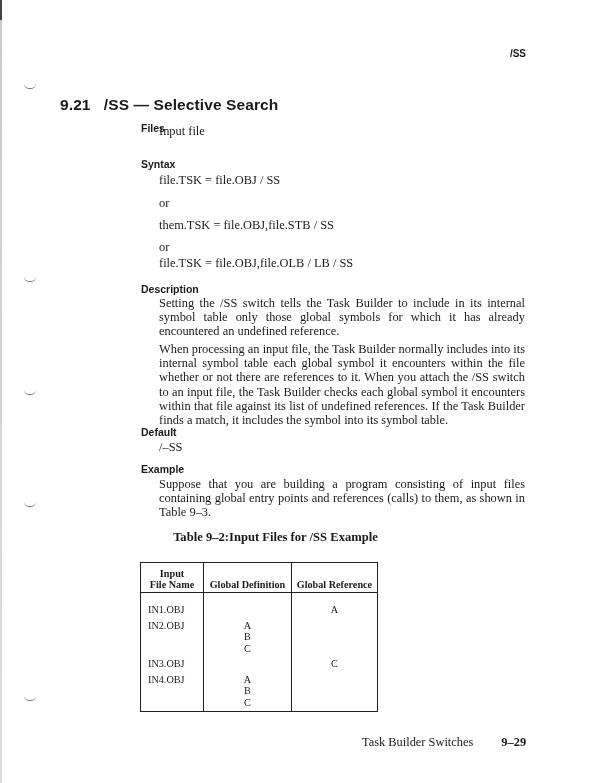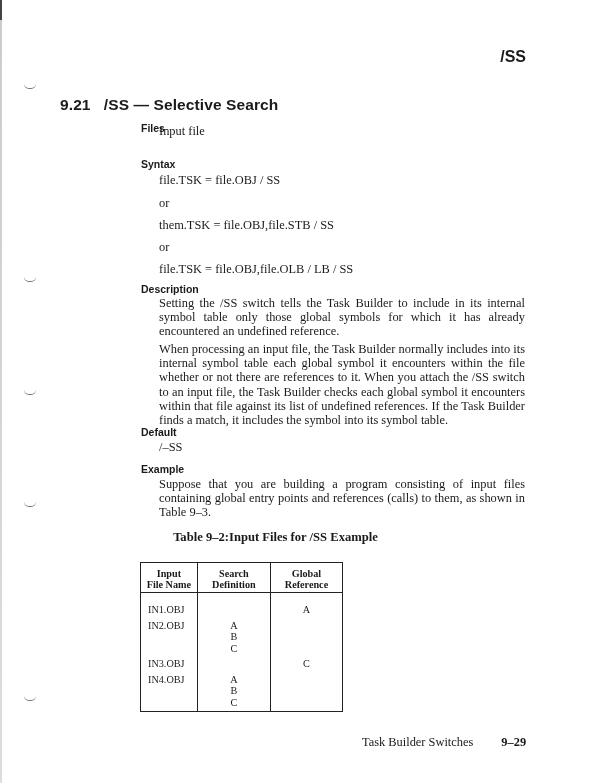--- a/index.html
+++ b/index.html
@@ -11,21 +11,21 @@
   .left-edge {
     position: absolute; left: 0; top: 0; width: 2px; height: 783px;
     background: linear-gradient(#444 0, #444 20px, #ccc 20px, #ddd 783px);
   }
   .margin-mark {
     position: absolute; left: 24px; width: 12px; height: 4px;
     border-bottom: 1px solid #777; border-radius: 0 0 8px 8px;
   }
   .running-head {
     position: absolute; right: 78px; top: 48px;
-    font-family: "Liberation Sans", sans-serif; font-weight: bold; font-size: 16px;
+    font-family: "Liberation Sans", sans-serif; font-weight: bold; font-size: 10px;
   }
   .section-title {
     position: absolute; left: 60px; top: 96px;
     font-family: "Liberation Sans", sans-serif; font-weight: bold; font-size: 15.5px;
     letter-spacing: 0.1px;
   }
   .sub {
     position: absolute; left: 141px;
     font-family: "Liberation Sans", sans-serif; font-weight: bold; font-size: 10.5px;
   }
@@ -34,21 +34,21 @@
     font-size: 12.4px; line-height: 14.2px; text-align: justify;
   }
   .line { position: absolute; left: 159px; font-size: 12.4px; white-space: nowrap; }
   .table-caption {
     position: absolute; left: 141px; top: 530px;
     font-weight: bold; font-size: 12.6px; white-space: nowrap; text-align: right;
   }
   .table-caption .num { display: inline-block; width: 88px; }
   table.files {
     position: absolute; left: 140px; top: 562px;
-    width: 203px; border-collapse: collapse;
+    width: 238px; border-collapse: collapse;
     font-size: 10.2px;
   }
   table.files th, table.files td {
     border-left: 1.3px solid #222; border-right: 1.3px solid #222;
     vertical-align: top; padding: 0;
   }
   table.files th {
     font-weight: bold; text-align: center; vertical-align: bottom;
     height: 27px; padding-bottom: 2px; line-height: 11px;
     border-top: 1.3px solid #222; border-bottom: 1.3px solid #222;
@@ -82,21 +82,21 @@
 </div>
 
 <div class="sub" style="top:122px">Files</div>
 <div class="line" style="top:124px">Input file</div>
 
 <div class="sub" style="top:158px">Syntax</div>
 <div class="line" style="top:173px">file.TSK = file.OBJ / SS</div>
 <div class="line" style="top:196px">or</div>
 <div class="line" style="top:218px">them.TSK = file.OBJ,file.STB / SS</div>
 <div class="line" style="top:240px">or</div>
-<div class="line" style="top:262px">file.TSK = file.OBJ,file.OLB / LB / SS</div>
+<div class="line" style="top:256px">file.TSK = file.OBJ,file.OLB / LB / SS</div>
 
 <div class="sub" style="top:283px">Description</div>
 <div class="body-text" style="top:296px">Setting the /SS switch tells the Task Builder to include in its internal symbol table only those global symbols for which it has already encountered an undefined reference.</div>
 <div class="body-text" style="top:342px">When processing an input file, the Task Builder normally includes into its internal symbol table each global symbol it encounters within the file whether or not there are references to it. When you attach the /SS switch to an input file, the Task Builder checks each global symbol it encounters within that file against its list of undefined references. If the Task Builder finds a match, it includes the symbol into its symbol table.</div>
 
 <div class="sub" style="top:426px">Default</div>
 <div class="line" style="top:440px">/–SS</div>
 
 <div class="sub" style="top:463px">Example</div>
 <div class="body-text" style="top:477px">Suppose that you are building a program consisting of input files containing global entry points and references (calls) to them, as shown in Table 9–3.</div>
@@ -105,21 +105,21 @@
   <span class="num">Table 9–2:</span><span>Input Files for /SS Example</span>
 </div>
 
 <table class="files">
   <thead>
     <tr>
       <th class="c1" style="padding-left:0 !important;text-align:center">
         <span>Input</span><br>
         <span>File Name</span>
       </th>
-      <th class="c2">Search Definition</th>
+      <th class="c2">Global Definition</th>
       <th class="c3">Global Reference</th>
     </tr>
   </thead>
   <tbody id="tbody">
       <tr>
         <td class="c1" style="padding-top: 11px; margin-left: 28px;">
           <span class="v">IN1.OBJ</span>
         </td>
         <td class="c2" style="padding-top: 11px;">
           <span class="v">&nbsp;</span>

